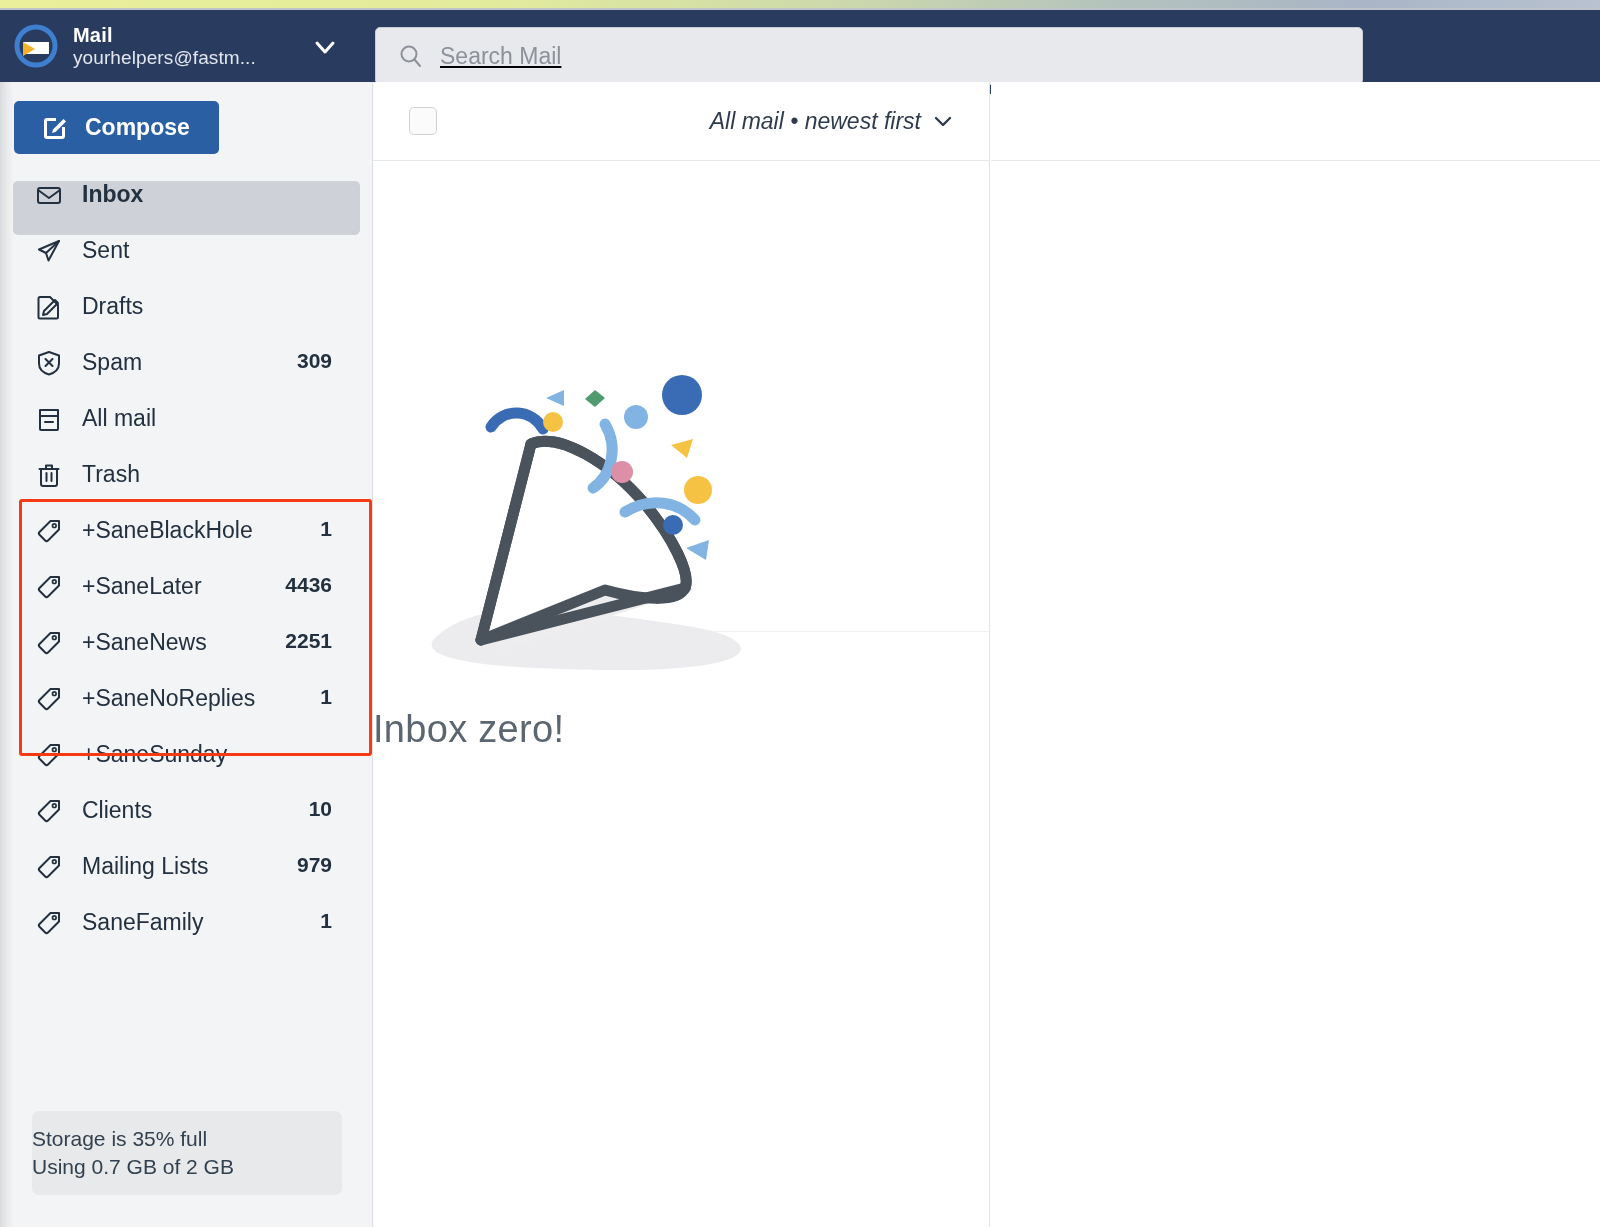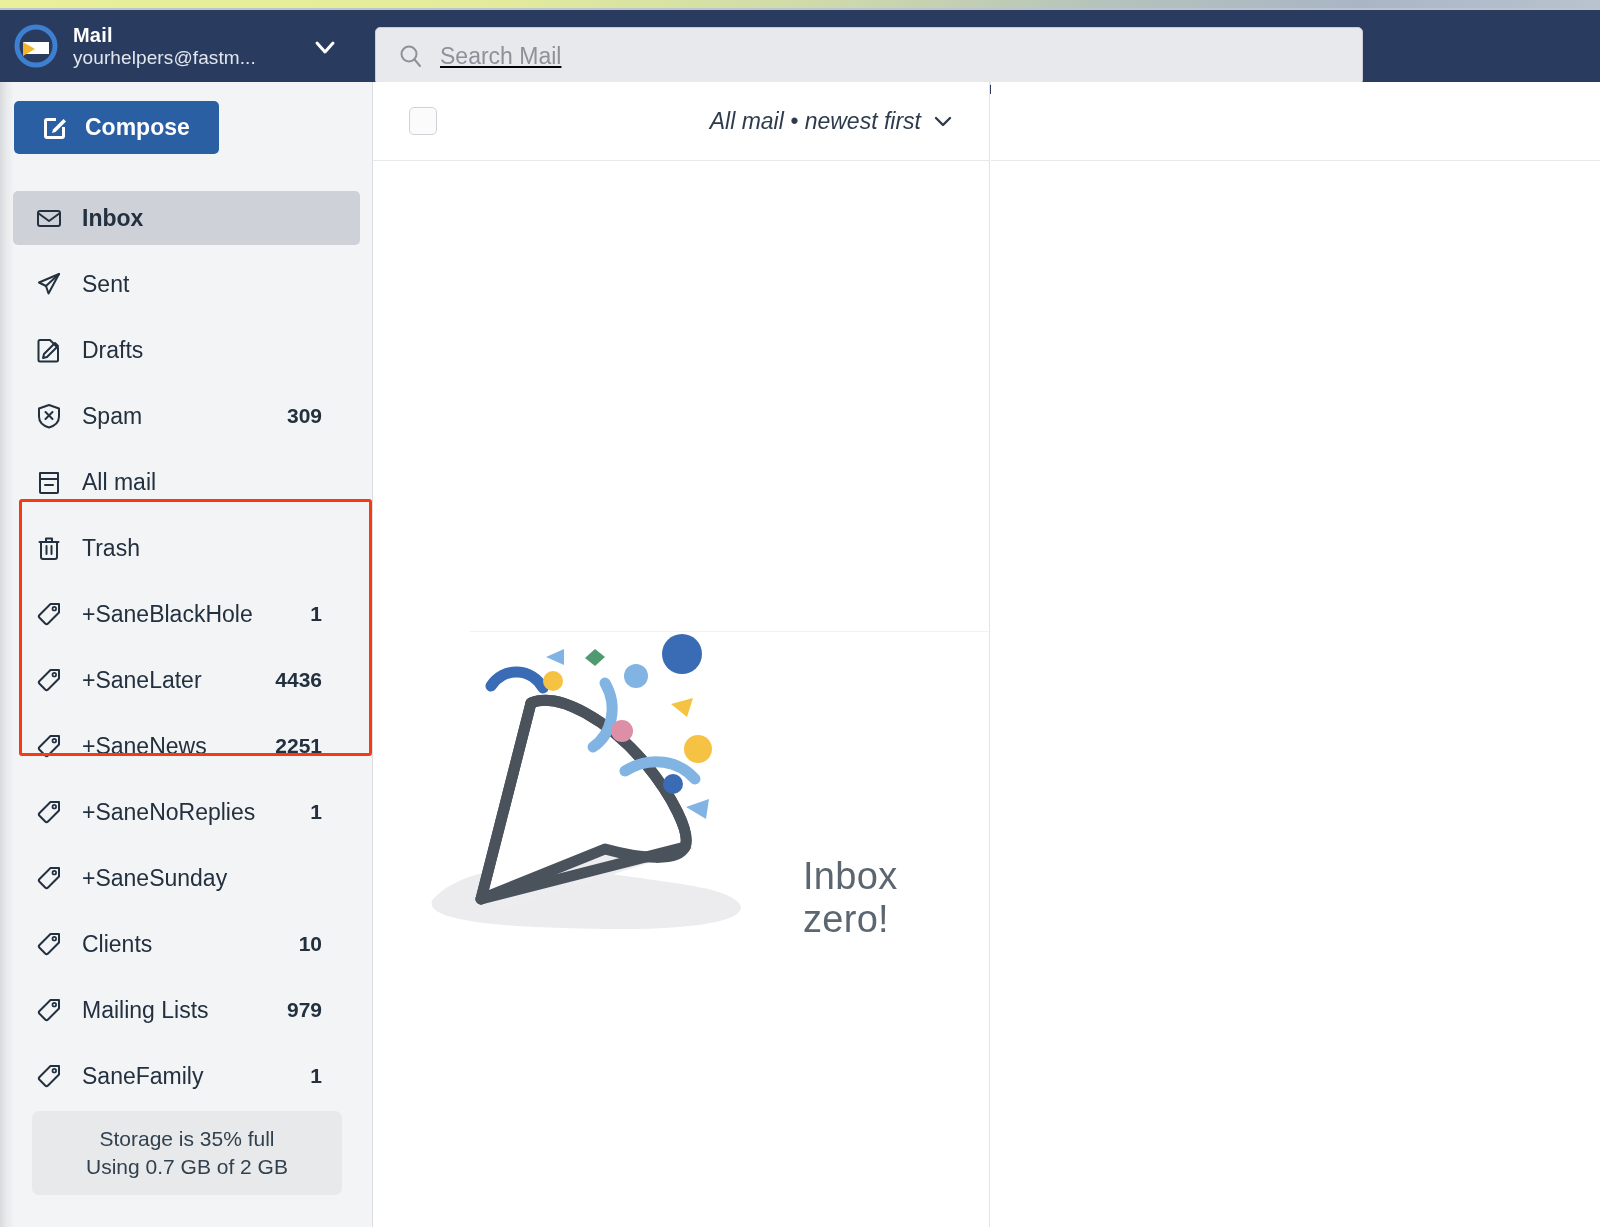--- a/index.html
+++ b/index.html
@@ -85,23 +85,23 @@
     padding-left: 27px;
     font-family: "Liberation Sans", sans-serif;
     font-size: 23px; font-weight: bold;
     cursor: pointer;
   }
   .compose-icon { width: 27px; height: 27px; flex: 0 0 27px; }
 
   .nav { position: absolute; left: 0; top: 97px; width: 373px; }
   .nav-item {
     position: relative;
-    display: flex; align-items: center;
-    height: 54px; margin: 12px 13px;
-    padding-left: 22px; padding-right: 38px;
+    display: flex; align-items: flex-start;
+    height: 54px; margin: 2px 13px;
+    padding-left: 22px; padding-right: 28px;
     border-radius: 5px;
     cursor: pointer;
     color: #22303f;
   }
   .nav-item.active { background: #ced1d8; }
   .nav-item .nav-icon { width: 28px; height: 28px; flex: 0 0 28px; margin-right: 19px; }
   .nav-item .nav-label {
     font-size: 23px; color: #22303f; white-space: nowrap;
   }
   .nav-item.active .nav-label { font-weight: bold; }
@@ -115,21 +115,21 @@
     border: 3px solid #f63a13;
     border-radius: 3px;
     pointer-events: none;
   }
 
   .storage {
     position: absolute; left: 32px; bottom: 32px;
     width: 310px; height: 84px;
     background: #e8e9eb;
     border-radius: 7px;
-    display: flex; flex-direction: column; align-items: center; justify-content: center;
+    display: flex; flex-direction: column; justify-content: center;
     gap: 4px;
   }
   .storage-line { font-size: 21px; color: #32414f; }
 
   
   .list-col {
     position: absolute; left: 373px; top: 82px;
     width: 617px; height: 1145px;
     background: #ffffff;
     border-right: 1px solid #e2e3e6;
@@ -148,21 +148,21 @@
   .sort-control {
     margin-left: auto; margin-right: 35px;
     display: flex; align-items: center; gap: 11px;
     cursor: pointer;
   }
   .sort-label { font-size: 23px; color: #2d3b4c; white-space: nowrap; }
   .sort-chevron { width: 22px; height: 22px; }
 
   .empty-state {
     position: absolute; left: 0; top: 79px; width: 100%; height: 780px;
-    display: flex; flex-direction: row; align-items: flex-end; justify-content: center;
+    display: flex; flex-direction: column; align-items: flex-start; justify-content: center;
   }
   .empty-illustration { width: 430px; height: 330px; display: block; }
   .empty-title {
     margin-top: 26px;
     font-size: 38px; color: #5c6670; letter-spacing: .3px;
   }
   .hairline {
     position: absolute; left: 97px; top: 549px; width: 524px; height: 1px;
     background: #f0f1f2;
   }

